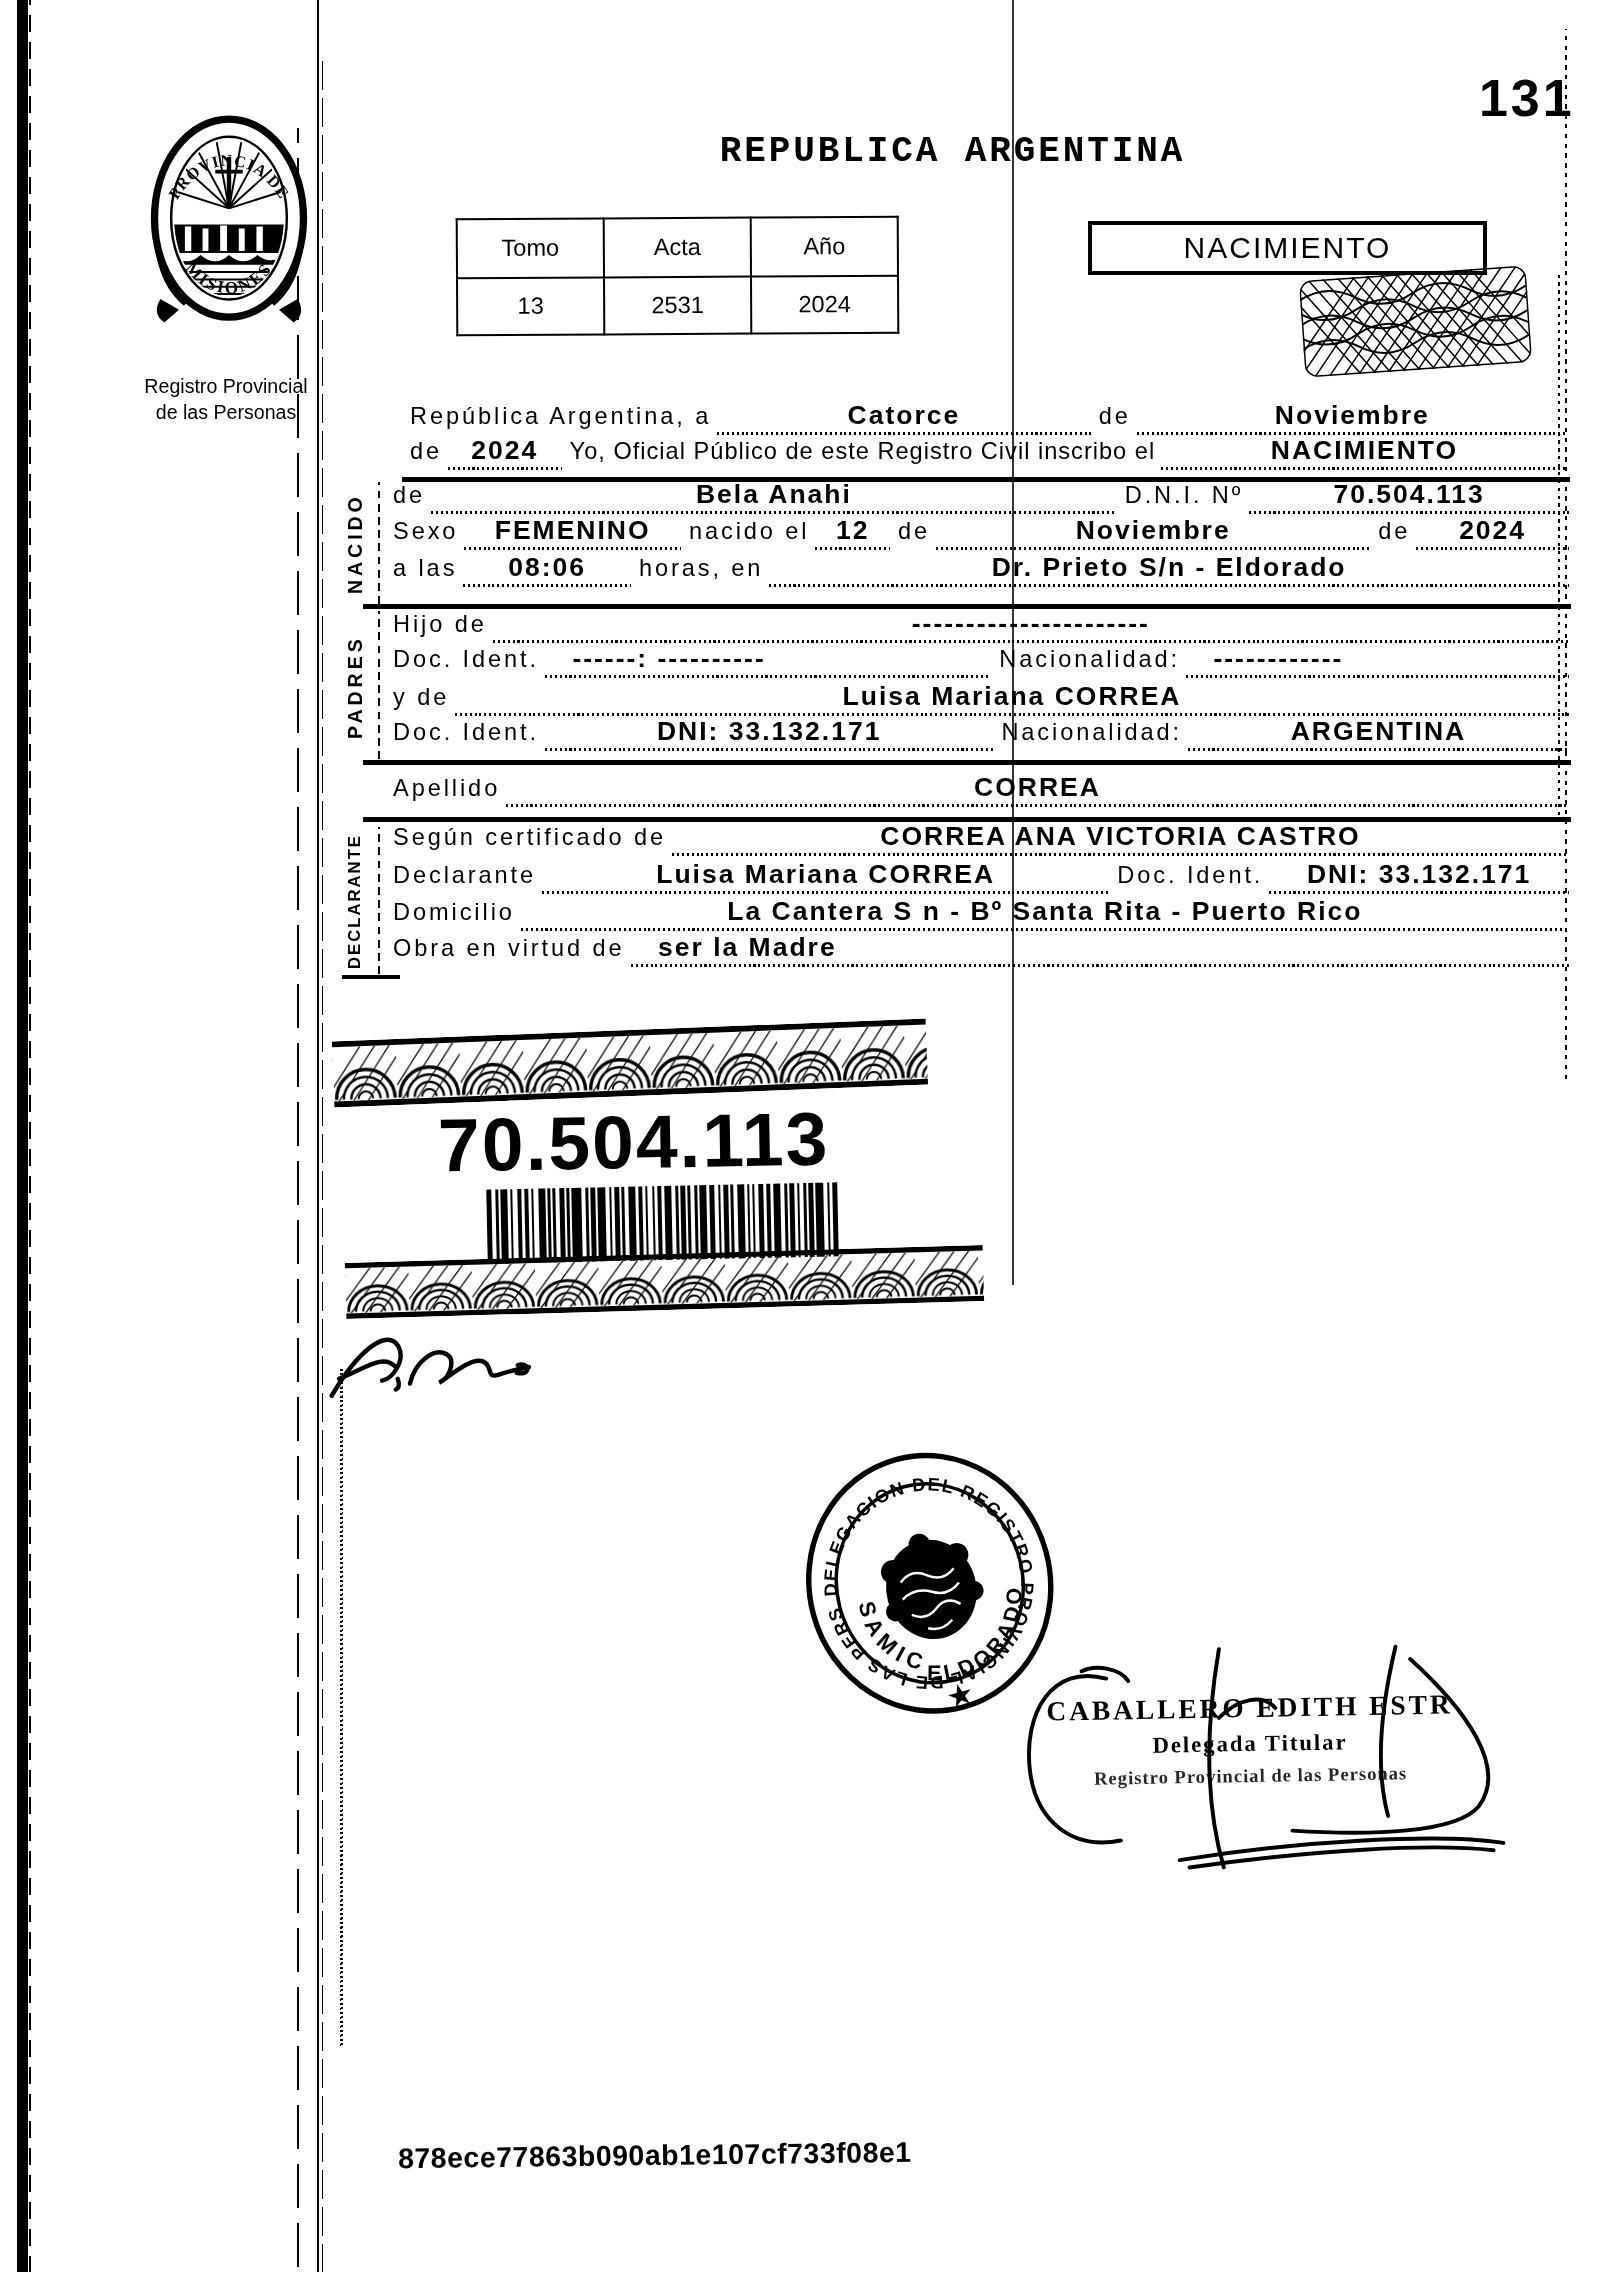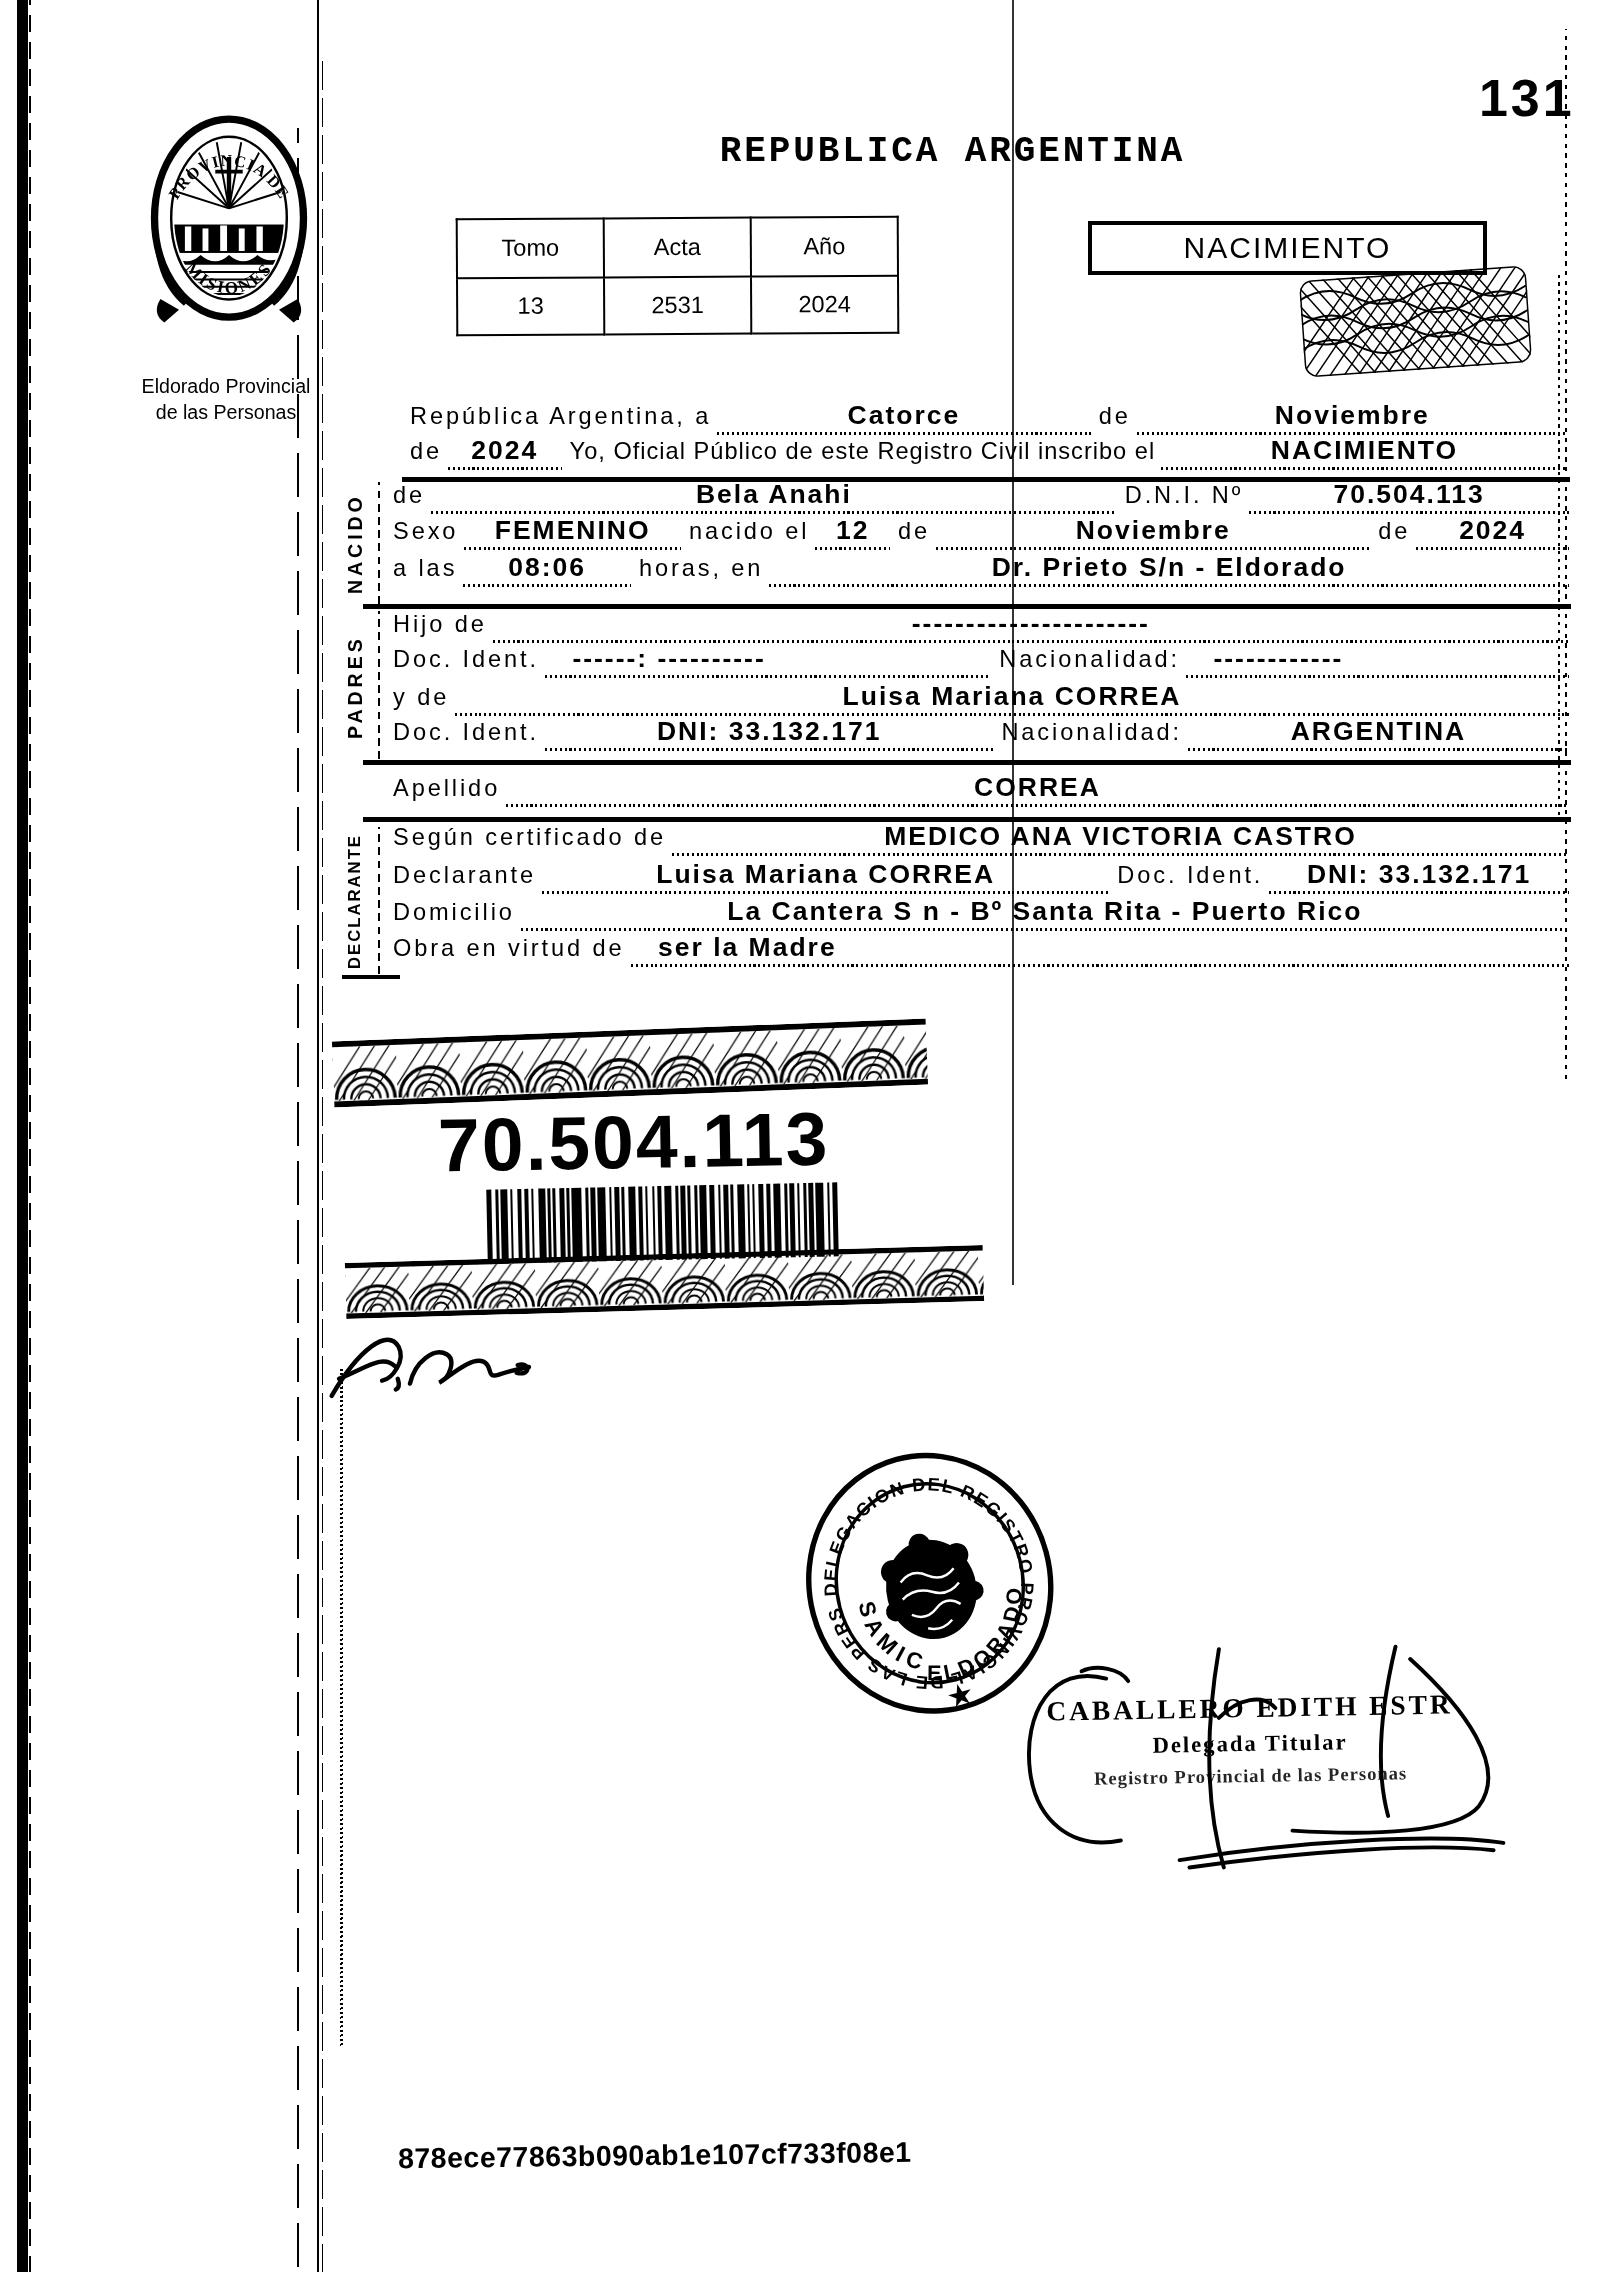--- a/index.html
+++ b/index.html
@@ -138,21 +138,21 @@
       <path d="M84 330 q30 26 58 0 q30 26 58 0 q30 26 58 0 q26 22 58 0 v20 h-232 z" fill="#000"></path>
       <g stroke="#000" stroke-width="4">
         <line x1="90" y1="365" x2="310" y2="365"></line>
           <line x1="95" y1="380" x2="305" y2="380"></line>
         <line x1="100" y1="395" x2="300" y2="395"></line>
           <line x1="110" y1="410" x2="290" y2="410"></line>
       </g>
     </g>
   </svg>
   <div class="seal-caption">
-    <div>Eldorado Provincial</div>
+    <div>Registro Provincial</div>
     <div>de las Personas</div>
   </div>
 
   <div class="doc-title">REPUBLICA ARGENTINA</div>
 
   <table class="rec">
     <tbody>
         <tr class="hdr">
       <td>Tomo</td>
       <td>Acta</td>
@@ -295,21 +295,21 @@
         <span class="val">CORREA</span>
       </span>
   </div>
   <div class="sep" style="left:363px;top:817px;width:1208px"></div>
 
   <div class="vborder" style="top:827px;height:147px"></div>
   <div class="vlabel" style="left:345px;top:830px;height:143px;font-size:16.7px;letter-spacing:2px">DECLARANTE</div>
   <div class="fl" style="left:393px;top:825px;width:1176px;height:31px">
     <span class="lbl">Según certificado de</span>
     <span class="lead grow">
-        <span class="val">MEDICO ANA VICTORIA CASTRO</span>
+        <span class="val">CORREA ANA VICTORIA CASTRO</span>
       </span>
   </div>
   <div class="fl" style="left:393px;top:858px;width:1176px;height:36px">
     <span class="lbl">Declarante</span>
     <span class="lead grow">
         <span class="val">Luisa Mariana CORREA</span>
       </span>
     <span class="lbl mid">Doc. Ident.</span>
     <span class="lead" style="width:294px">
         <span class="val">DNI: 33.132.171</span>

